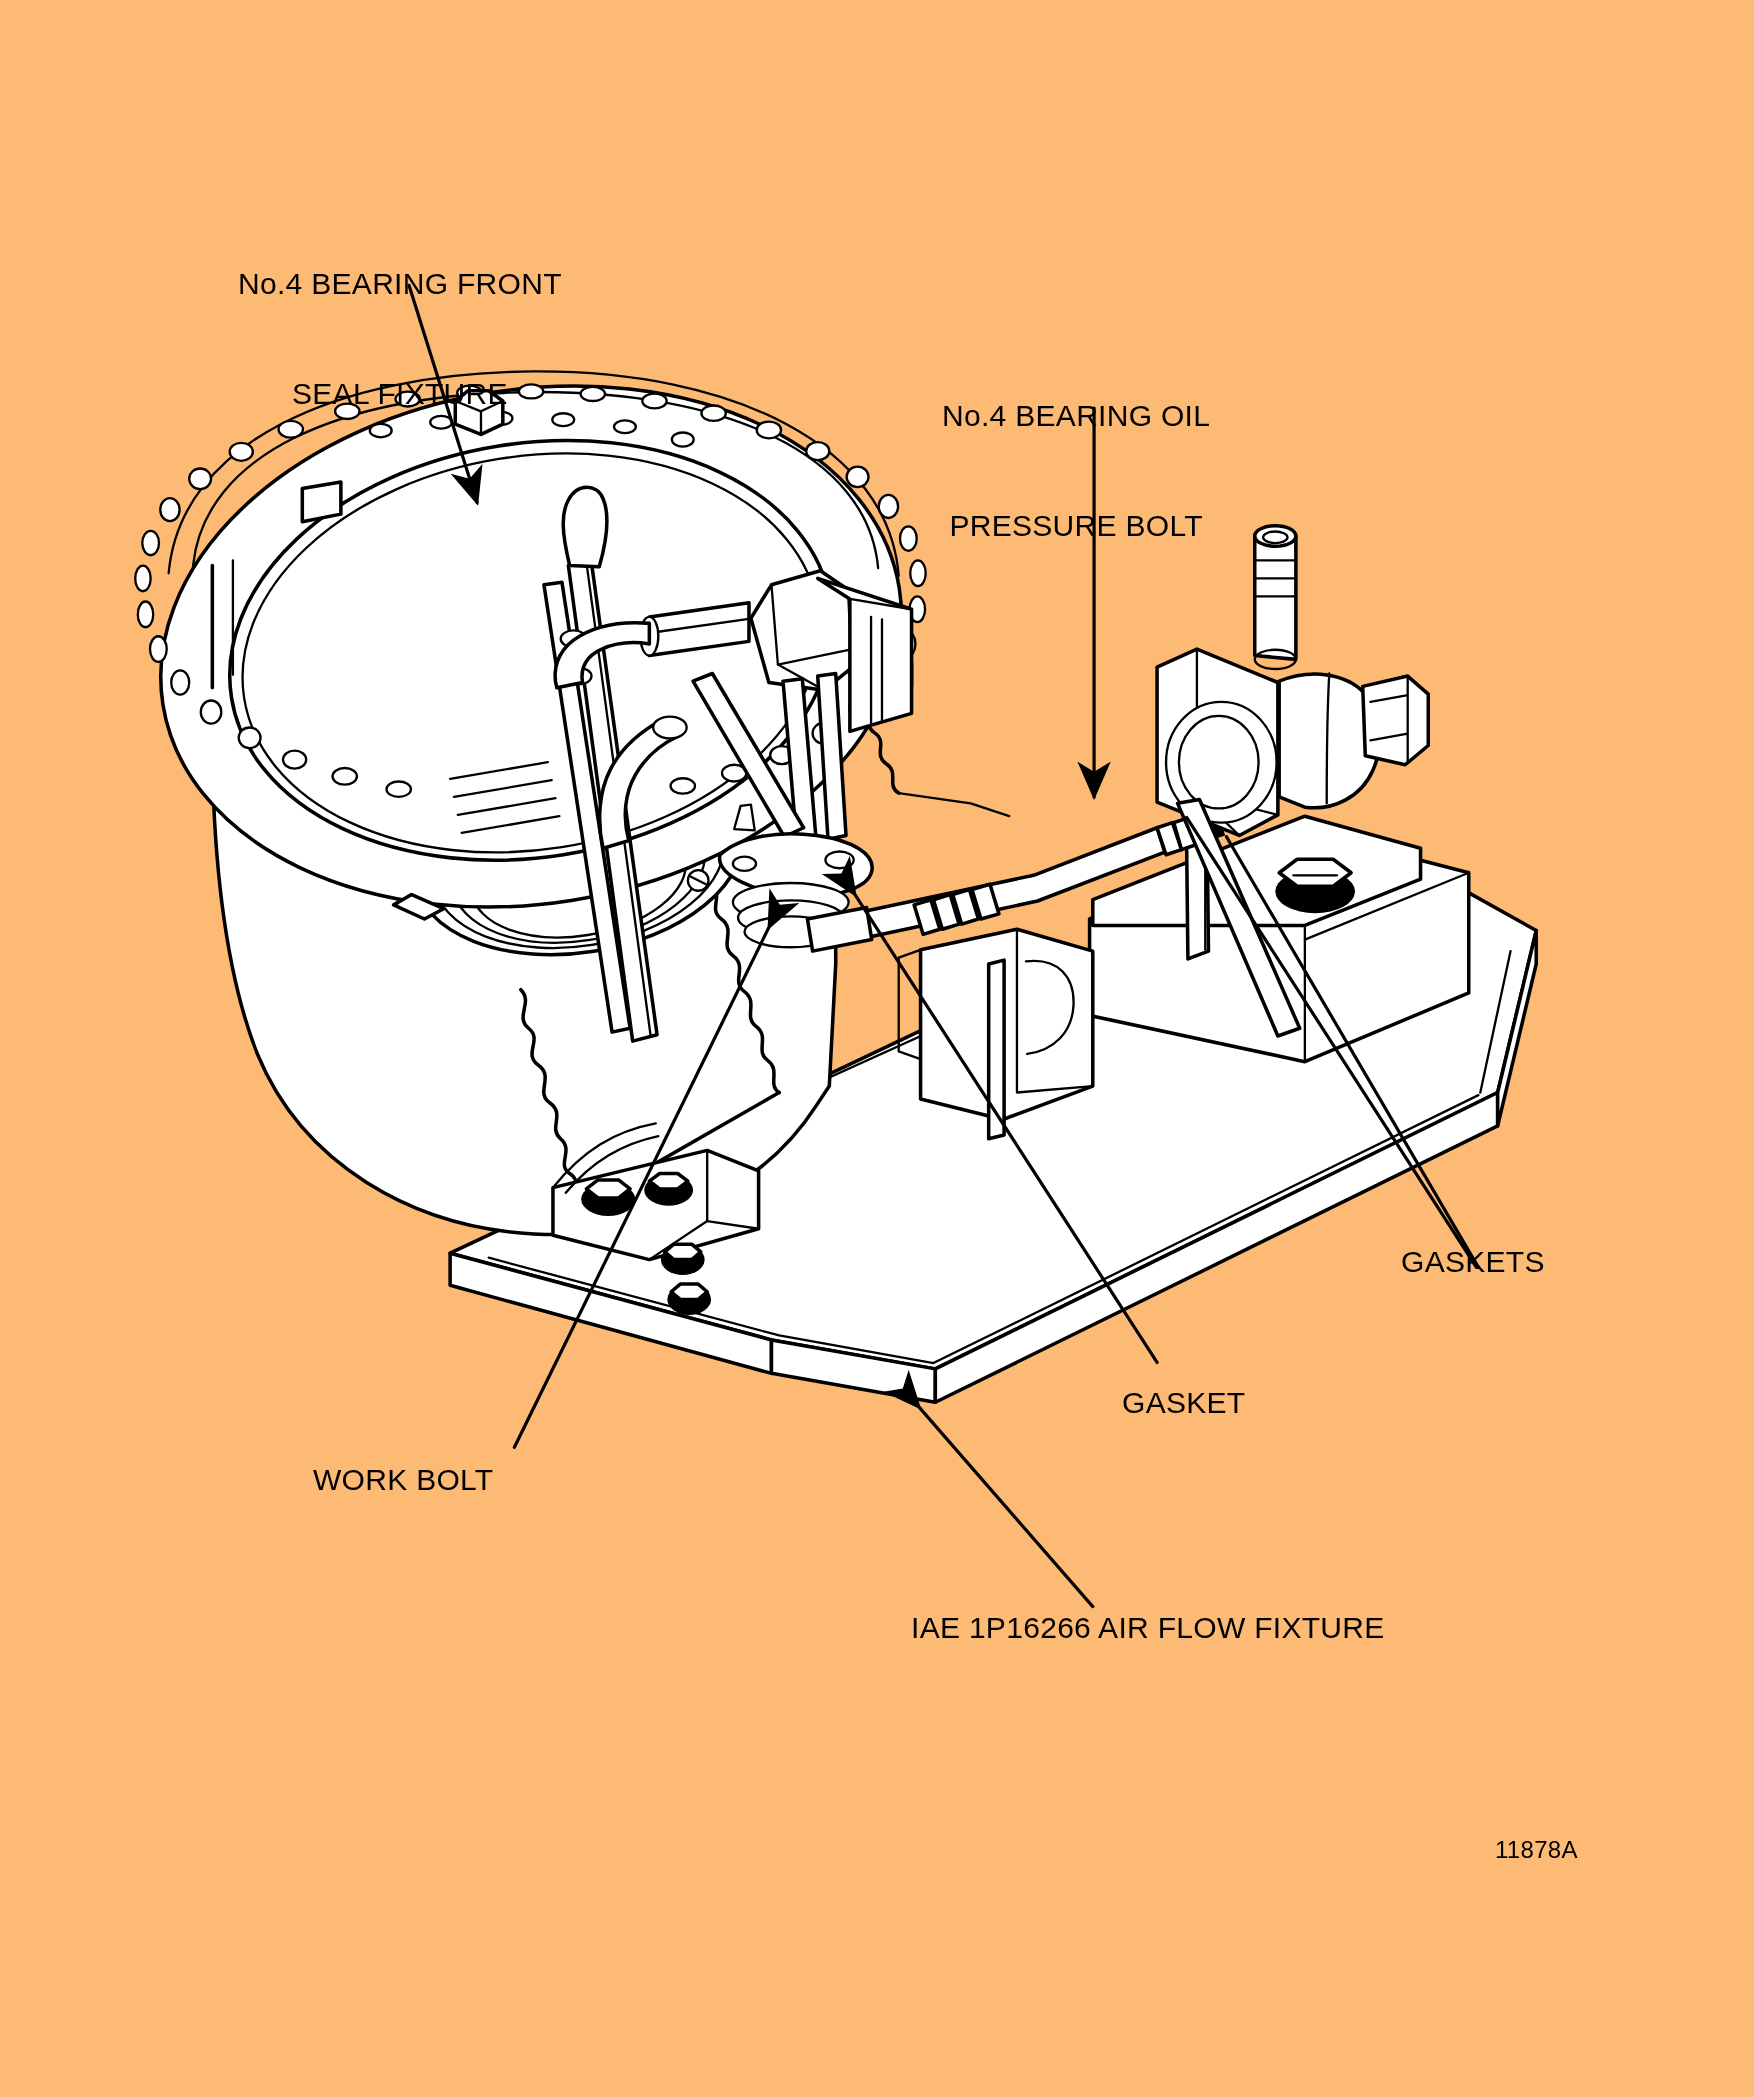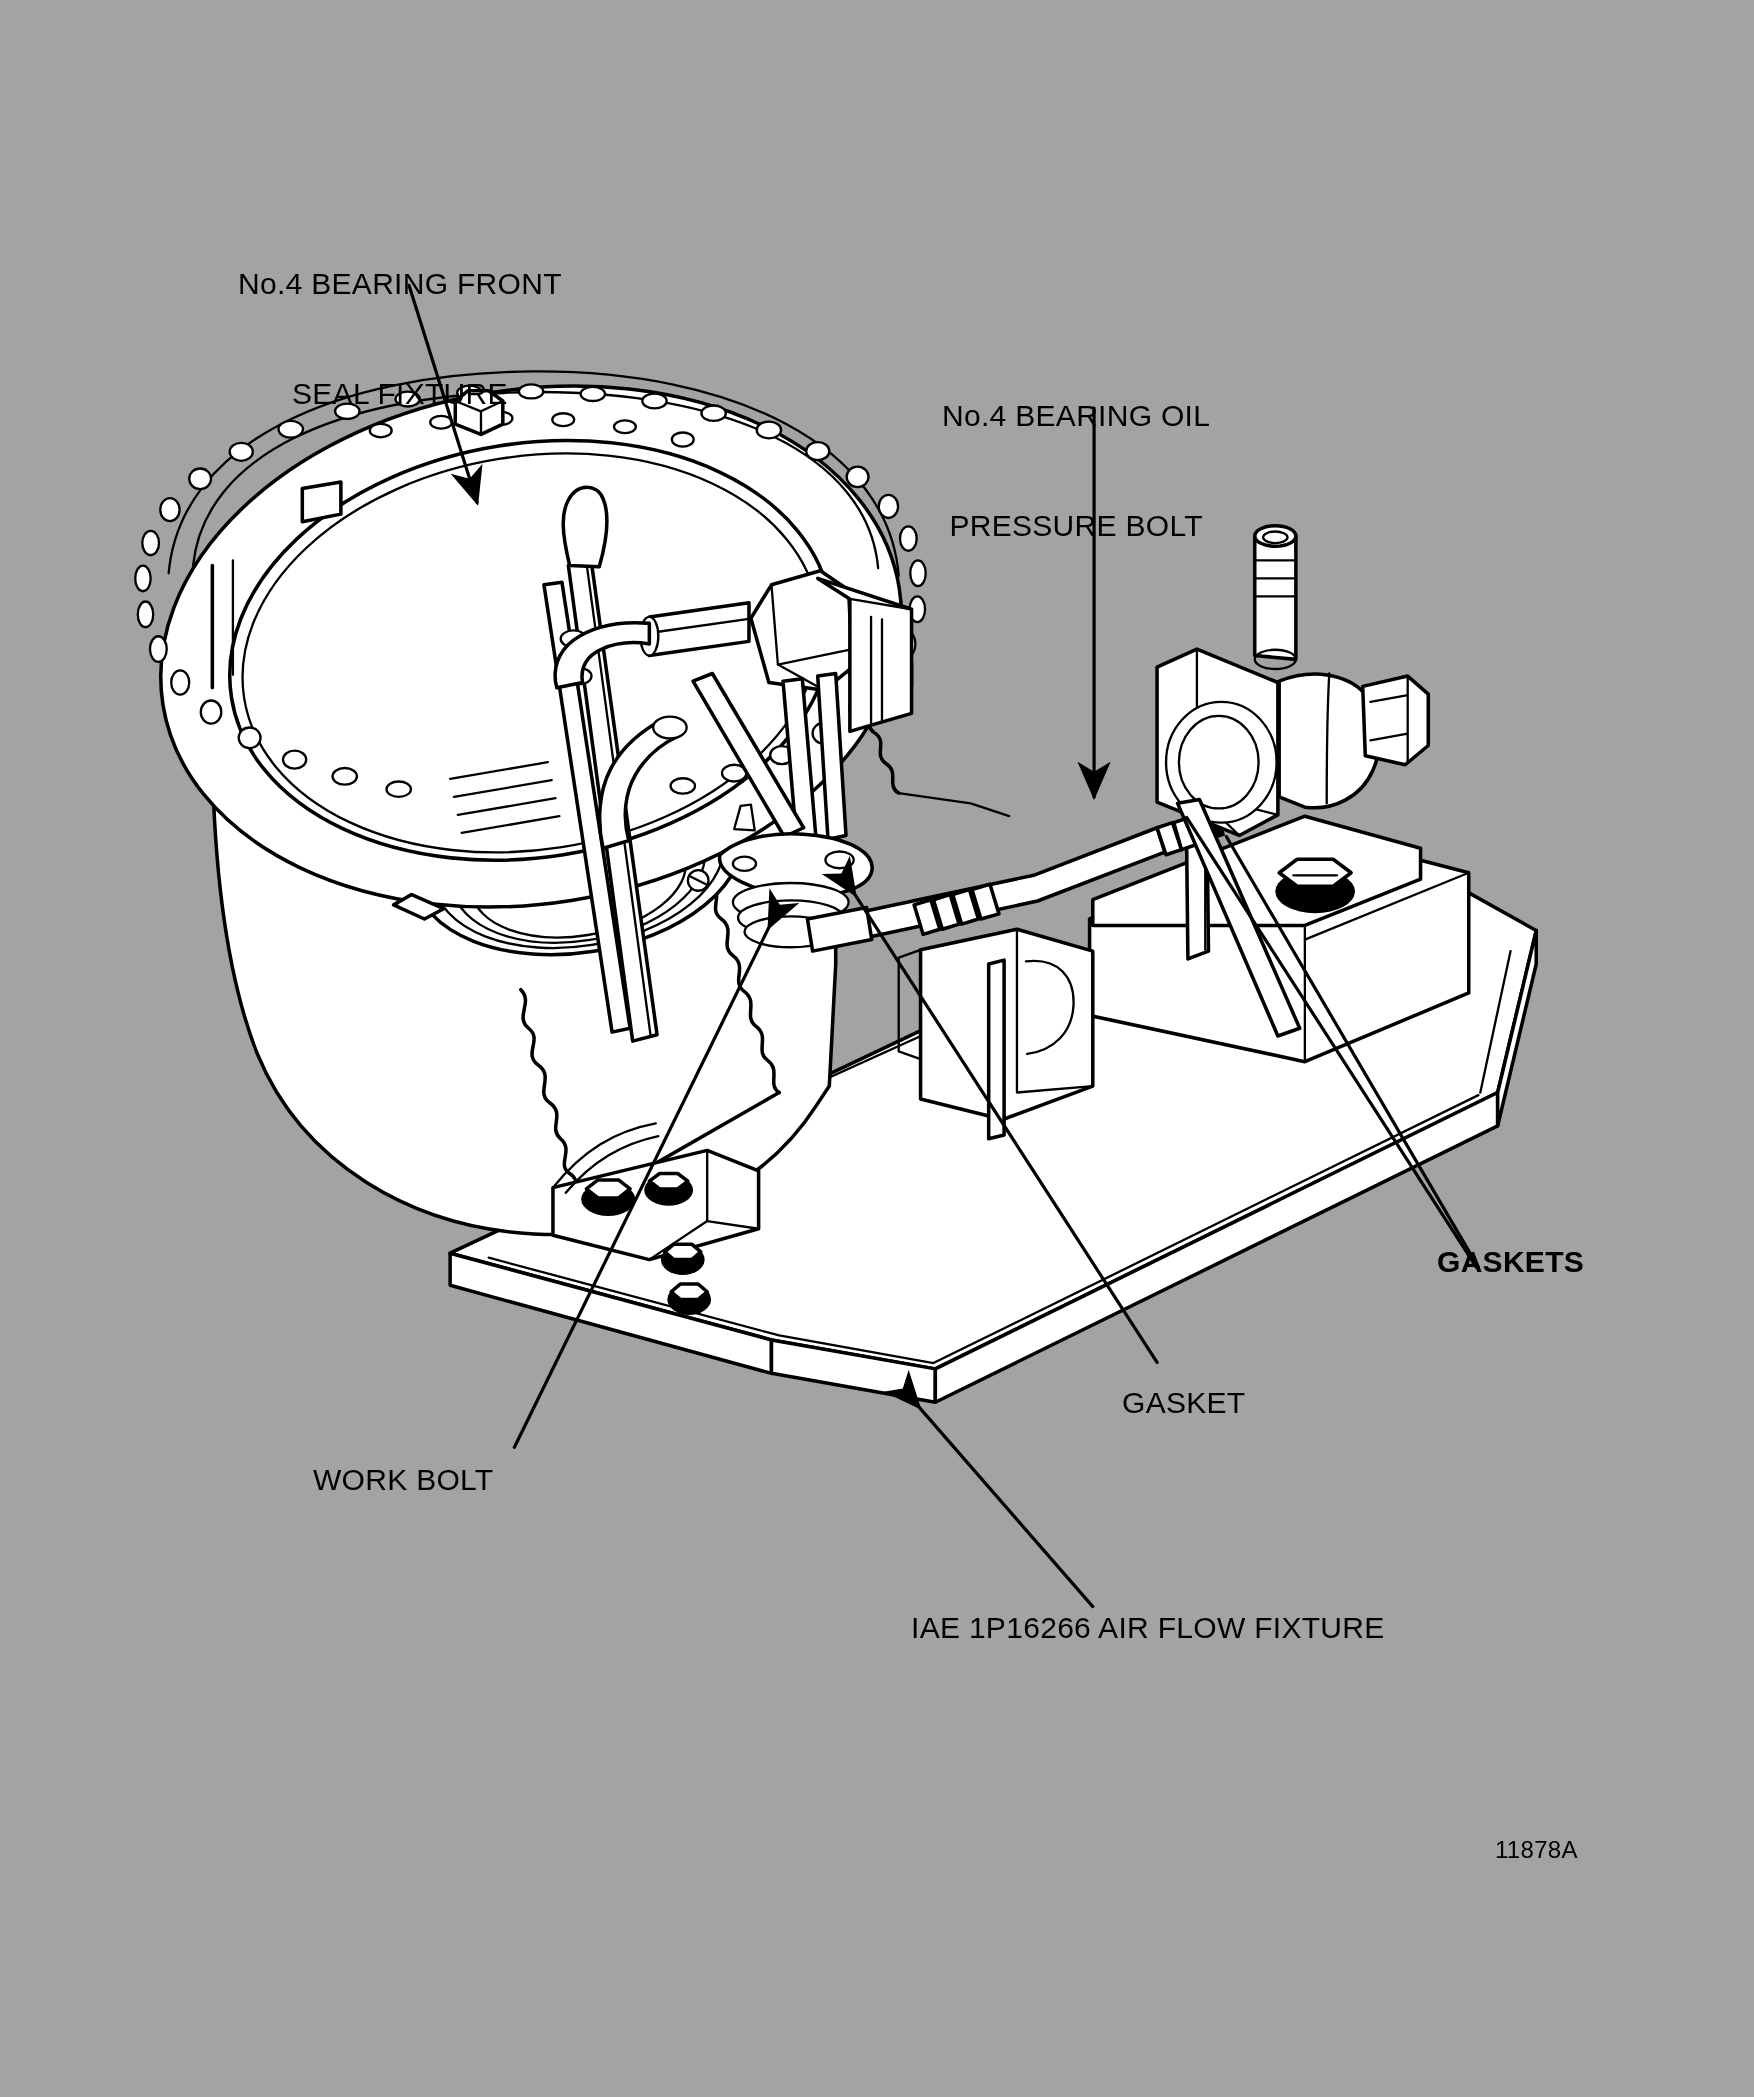--- a/index.html
+++ b/index.html
@@ -5,21 +5,21 @@
 <style>
   html,body{margin:0;padding:0;background:#ffffff;}
   body{
     font-family:"Liberation Sans", sans-serif;
     color:#000000;
   }
   #page{
     position:relative;
     width:1755px;
     height:2097px;
-    background:#a3a3a3;
+    background:#fdba74;
     overflow:hidden;
   }
   #figure-svg{
     position:absolute;
     left:0; top:0;
     width:1755px;
     height:2097px;
     display:block;
   }
   
@@ -29,21 +29,21 @@
     font-size:30px;
     letter-spacing:0.3px;
     line-height:1.22;
     color:#000;
     white-space:pre;
     font-weight:400;
   }
   .callout.centered{ text-align:center; }
   #lbl-seal-assembly{ left:238px; top:193px; text-align:center; }
   #lbl-oil-tube{     left:942px; top:325px; text-align:center;  }
-  #lbl-gaskets{      left:1437px; top:1244px;font-weight:bold; }
+  #lbl-gaskets{      left:1401px; top:1244px; }
   #lbl-gasket{       left:1122px; top:1385px; }
   #lbl-work-bolt{    left:313px;  top:1462px; }
   #lbl-fixture{      left:911px; top:1610px; }
   #lbl-drawing-no{   left:1495px; top:1835px; font-size:24px; }
 </style>
 </head>
 <body>
 
 <div id="page">
 

